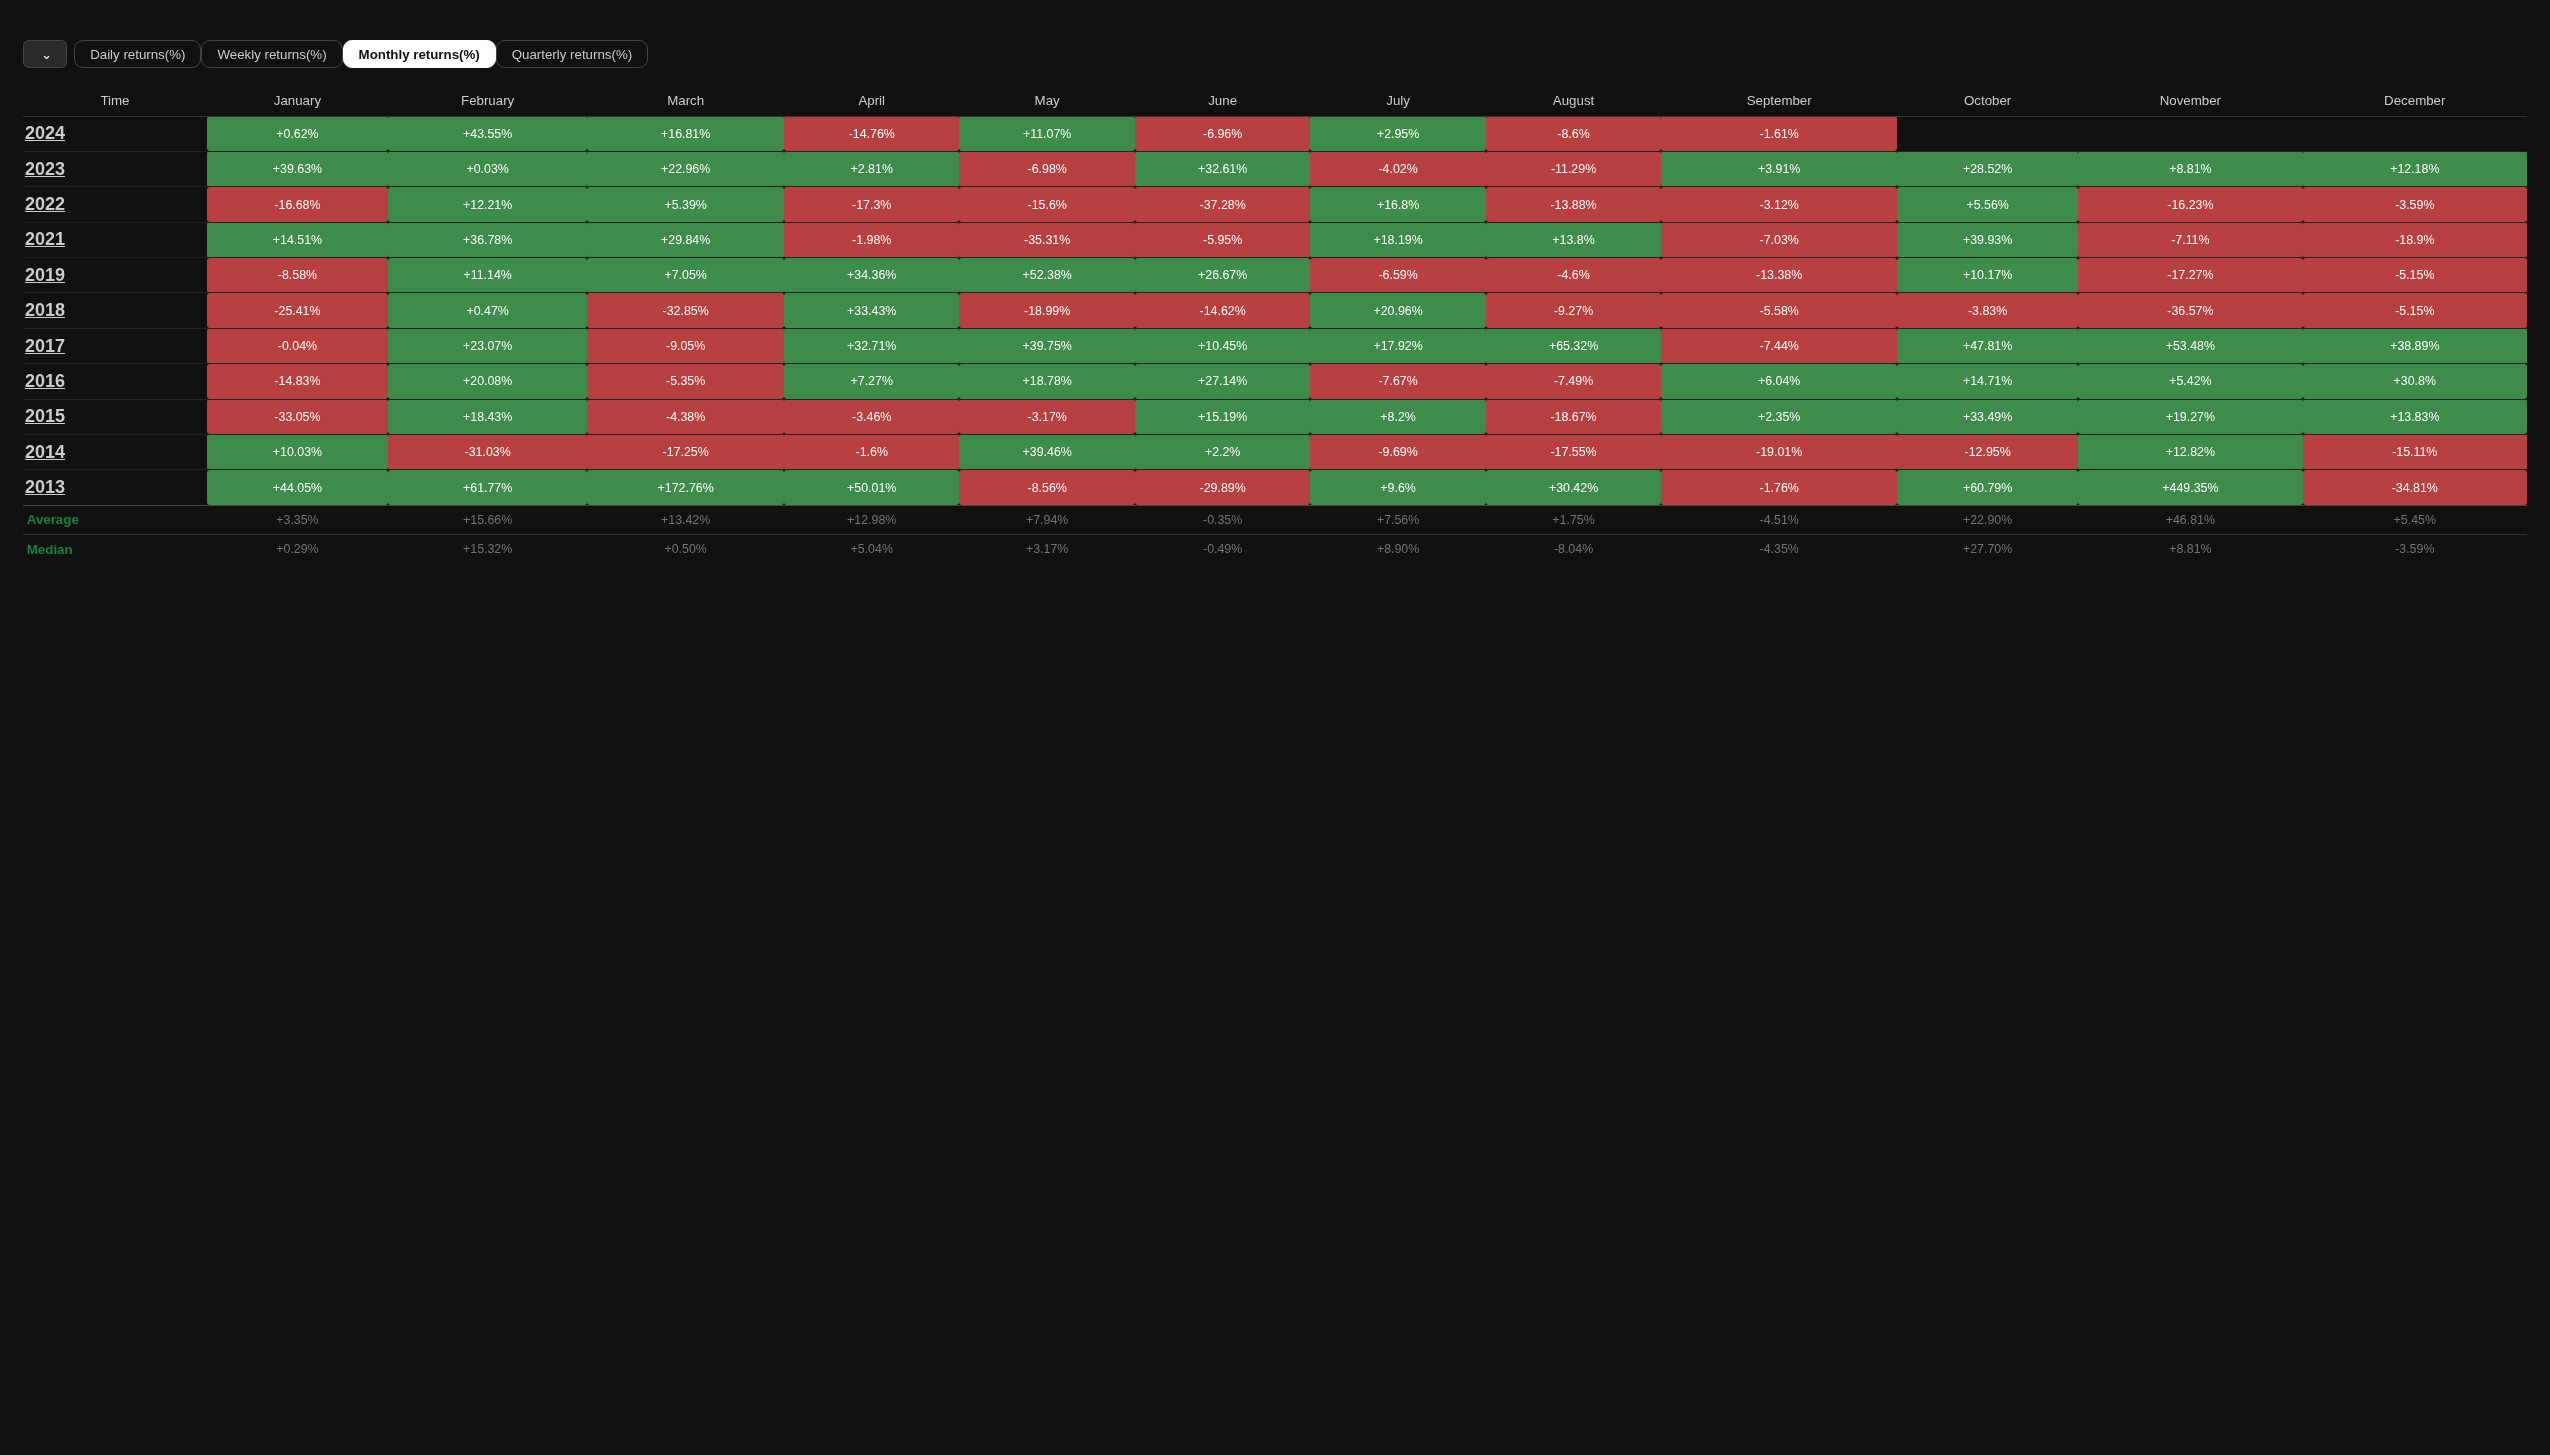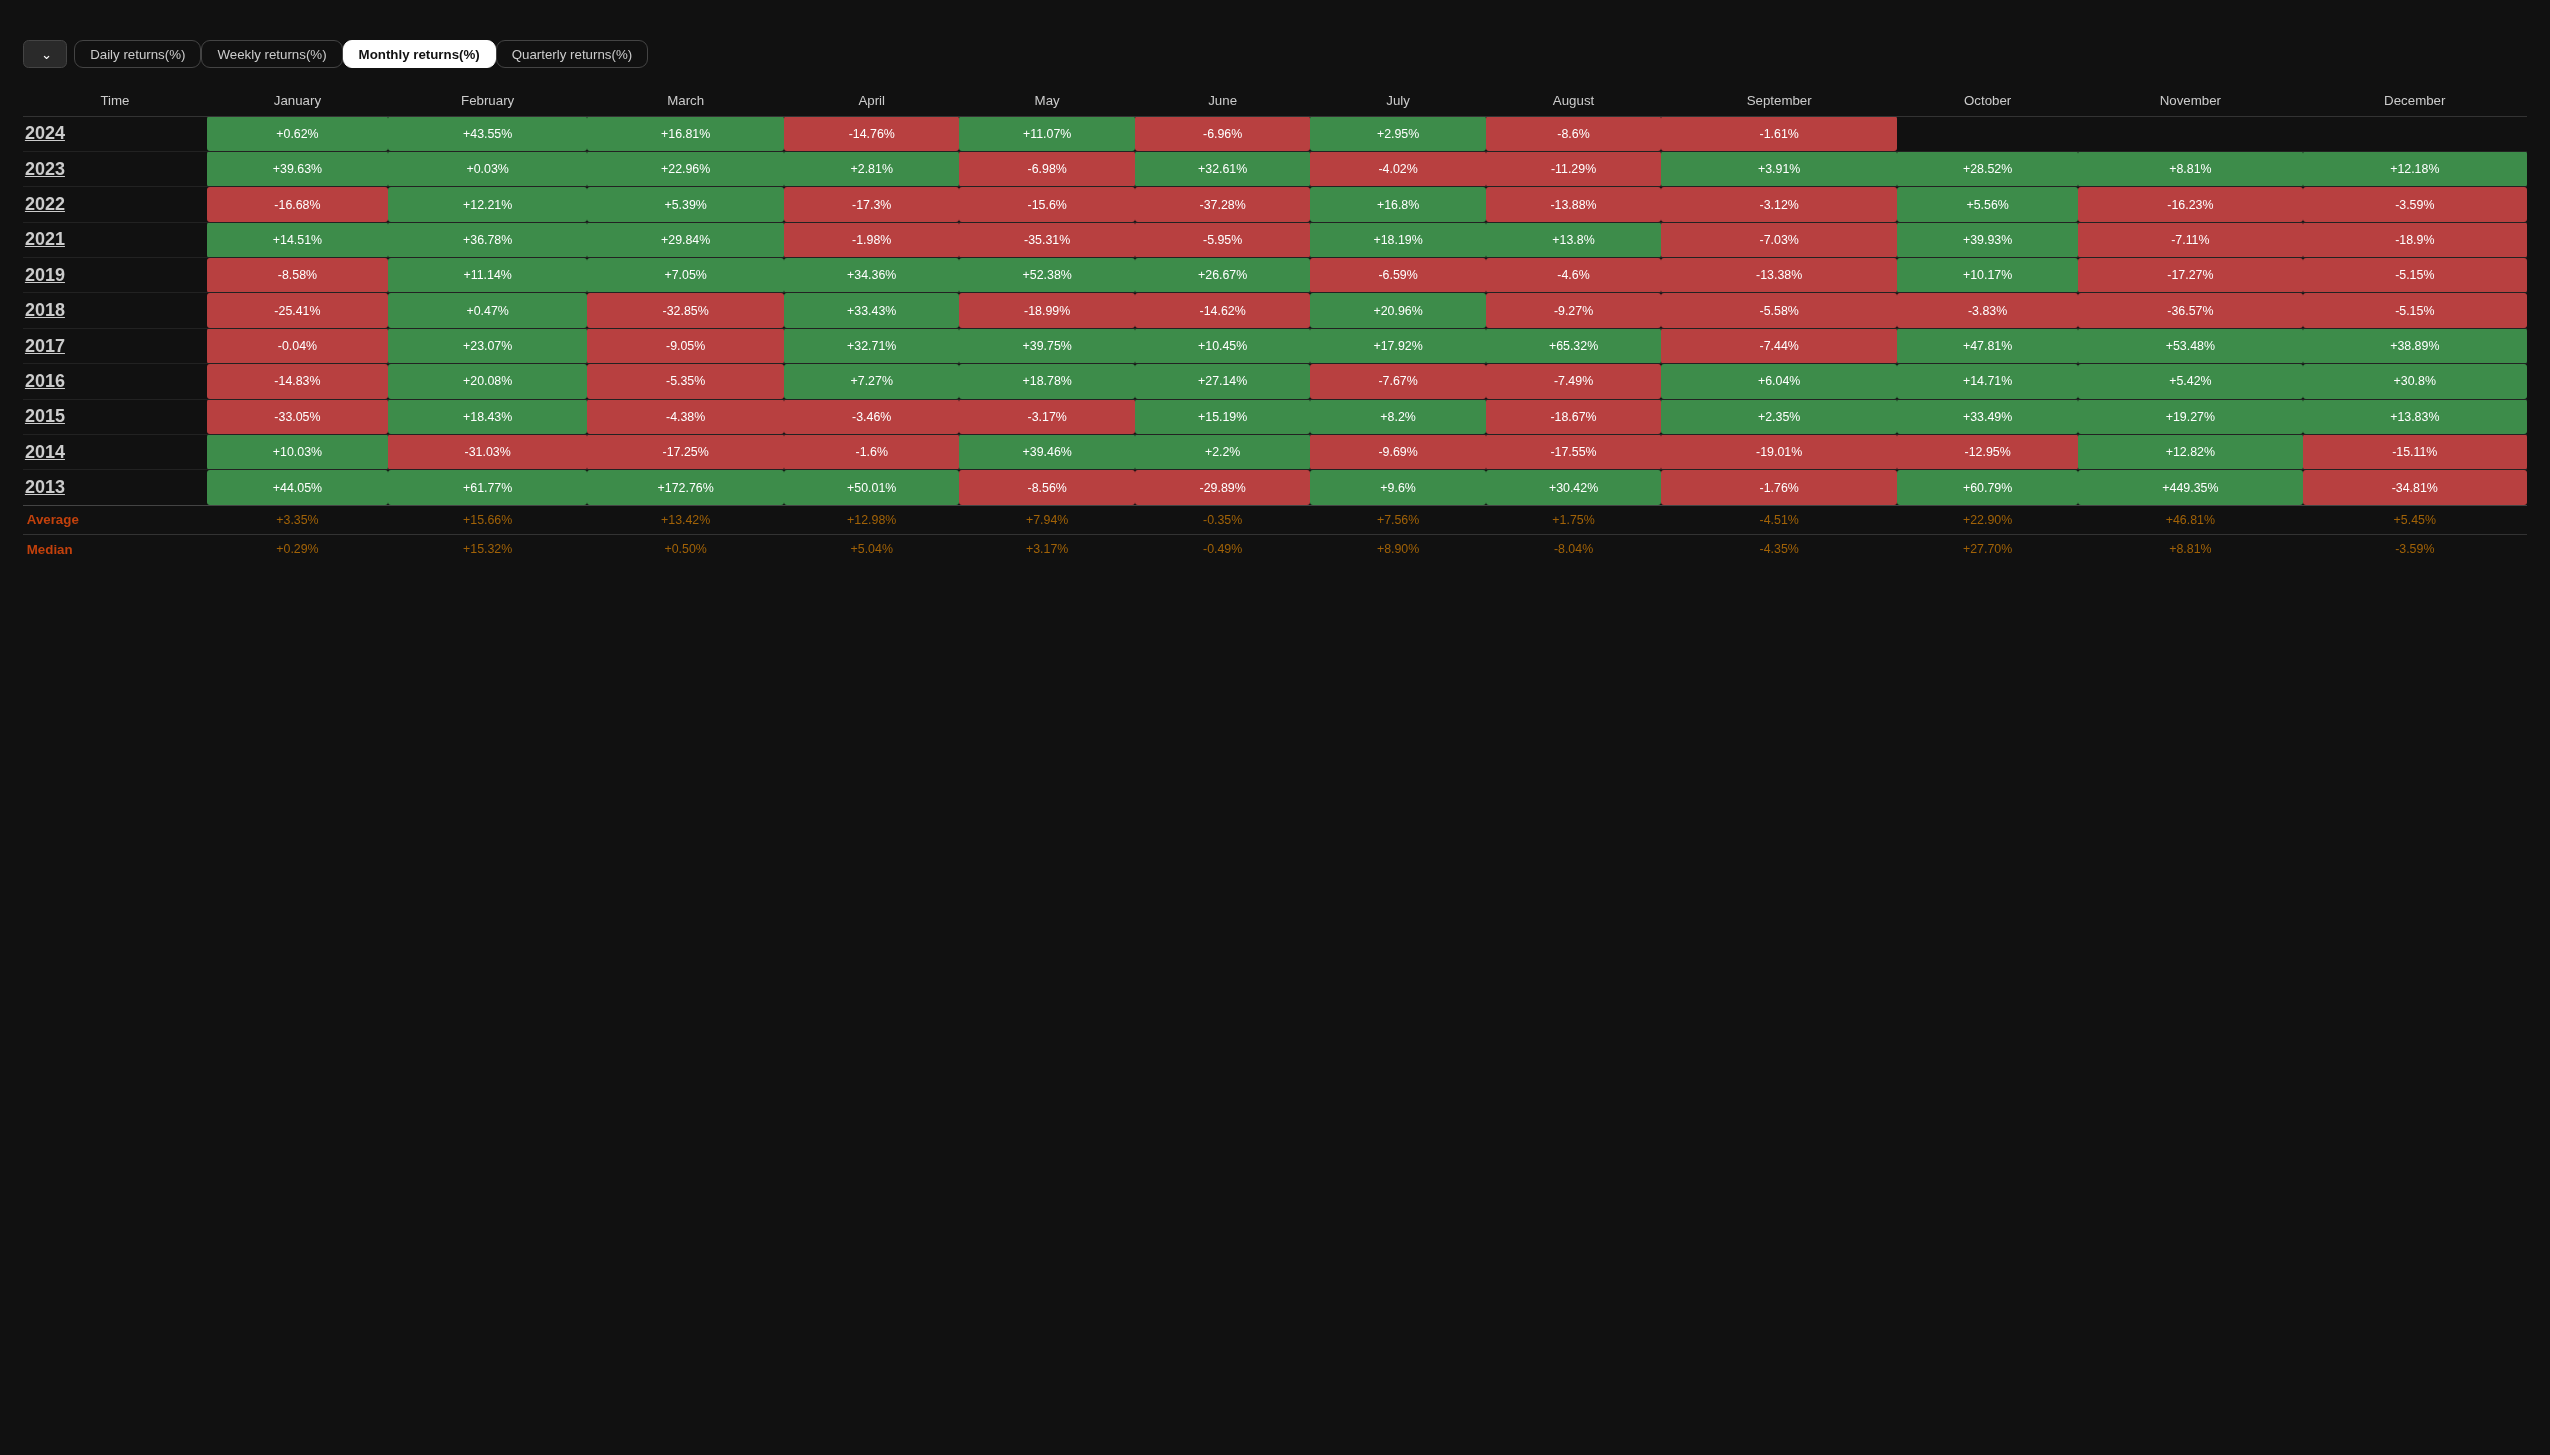--- a/index.html
+++ b/index.html
@@ -93,26 +93,26 @@
       border-radius: 2.9px;
     }
     .cell-empty {
       background: transparent;
     }
     tfoot td {
       padding: 6.7px 3.8px;
       text-align: center;
       font-size: 12.4px;
       font-weight: 500;
-      color: #a16207;
+      color: #737373;
       border-top: 1px solid #333;
     }
     tfoot td:first-child {
       text-align: left;
-      color: #c2410c;
+      color: #15803d;
       font-weight: 600;
       font-size: 13.3px;
     }
     tfoot tr:first-child td { border-top: 1.9px solid #444; }
   </style>
 </head>
 <body>
 
 <h1></h1>
 

